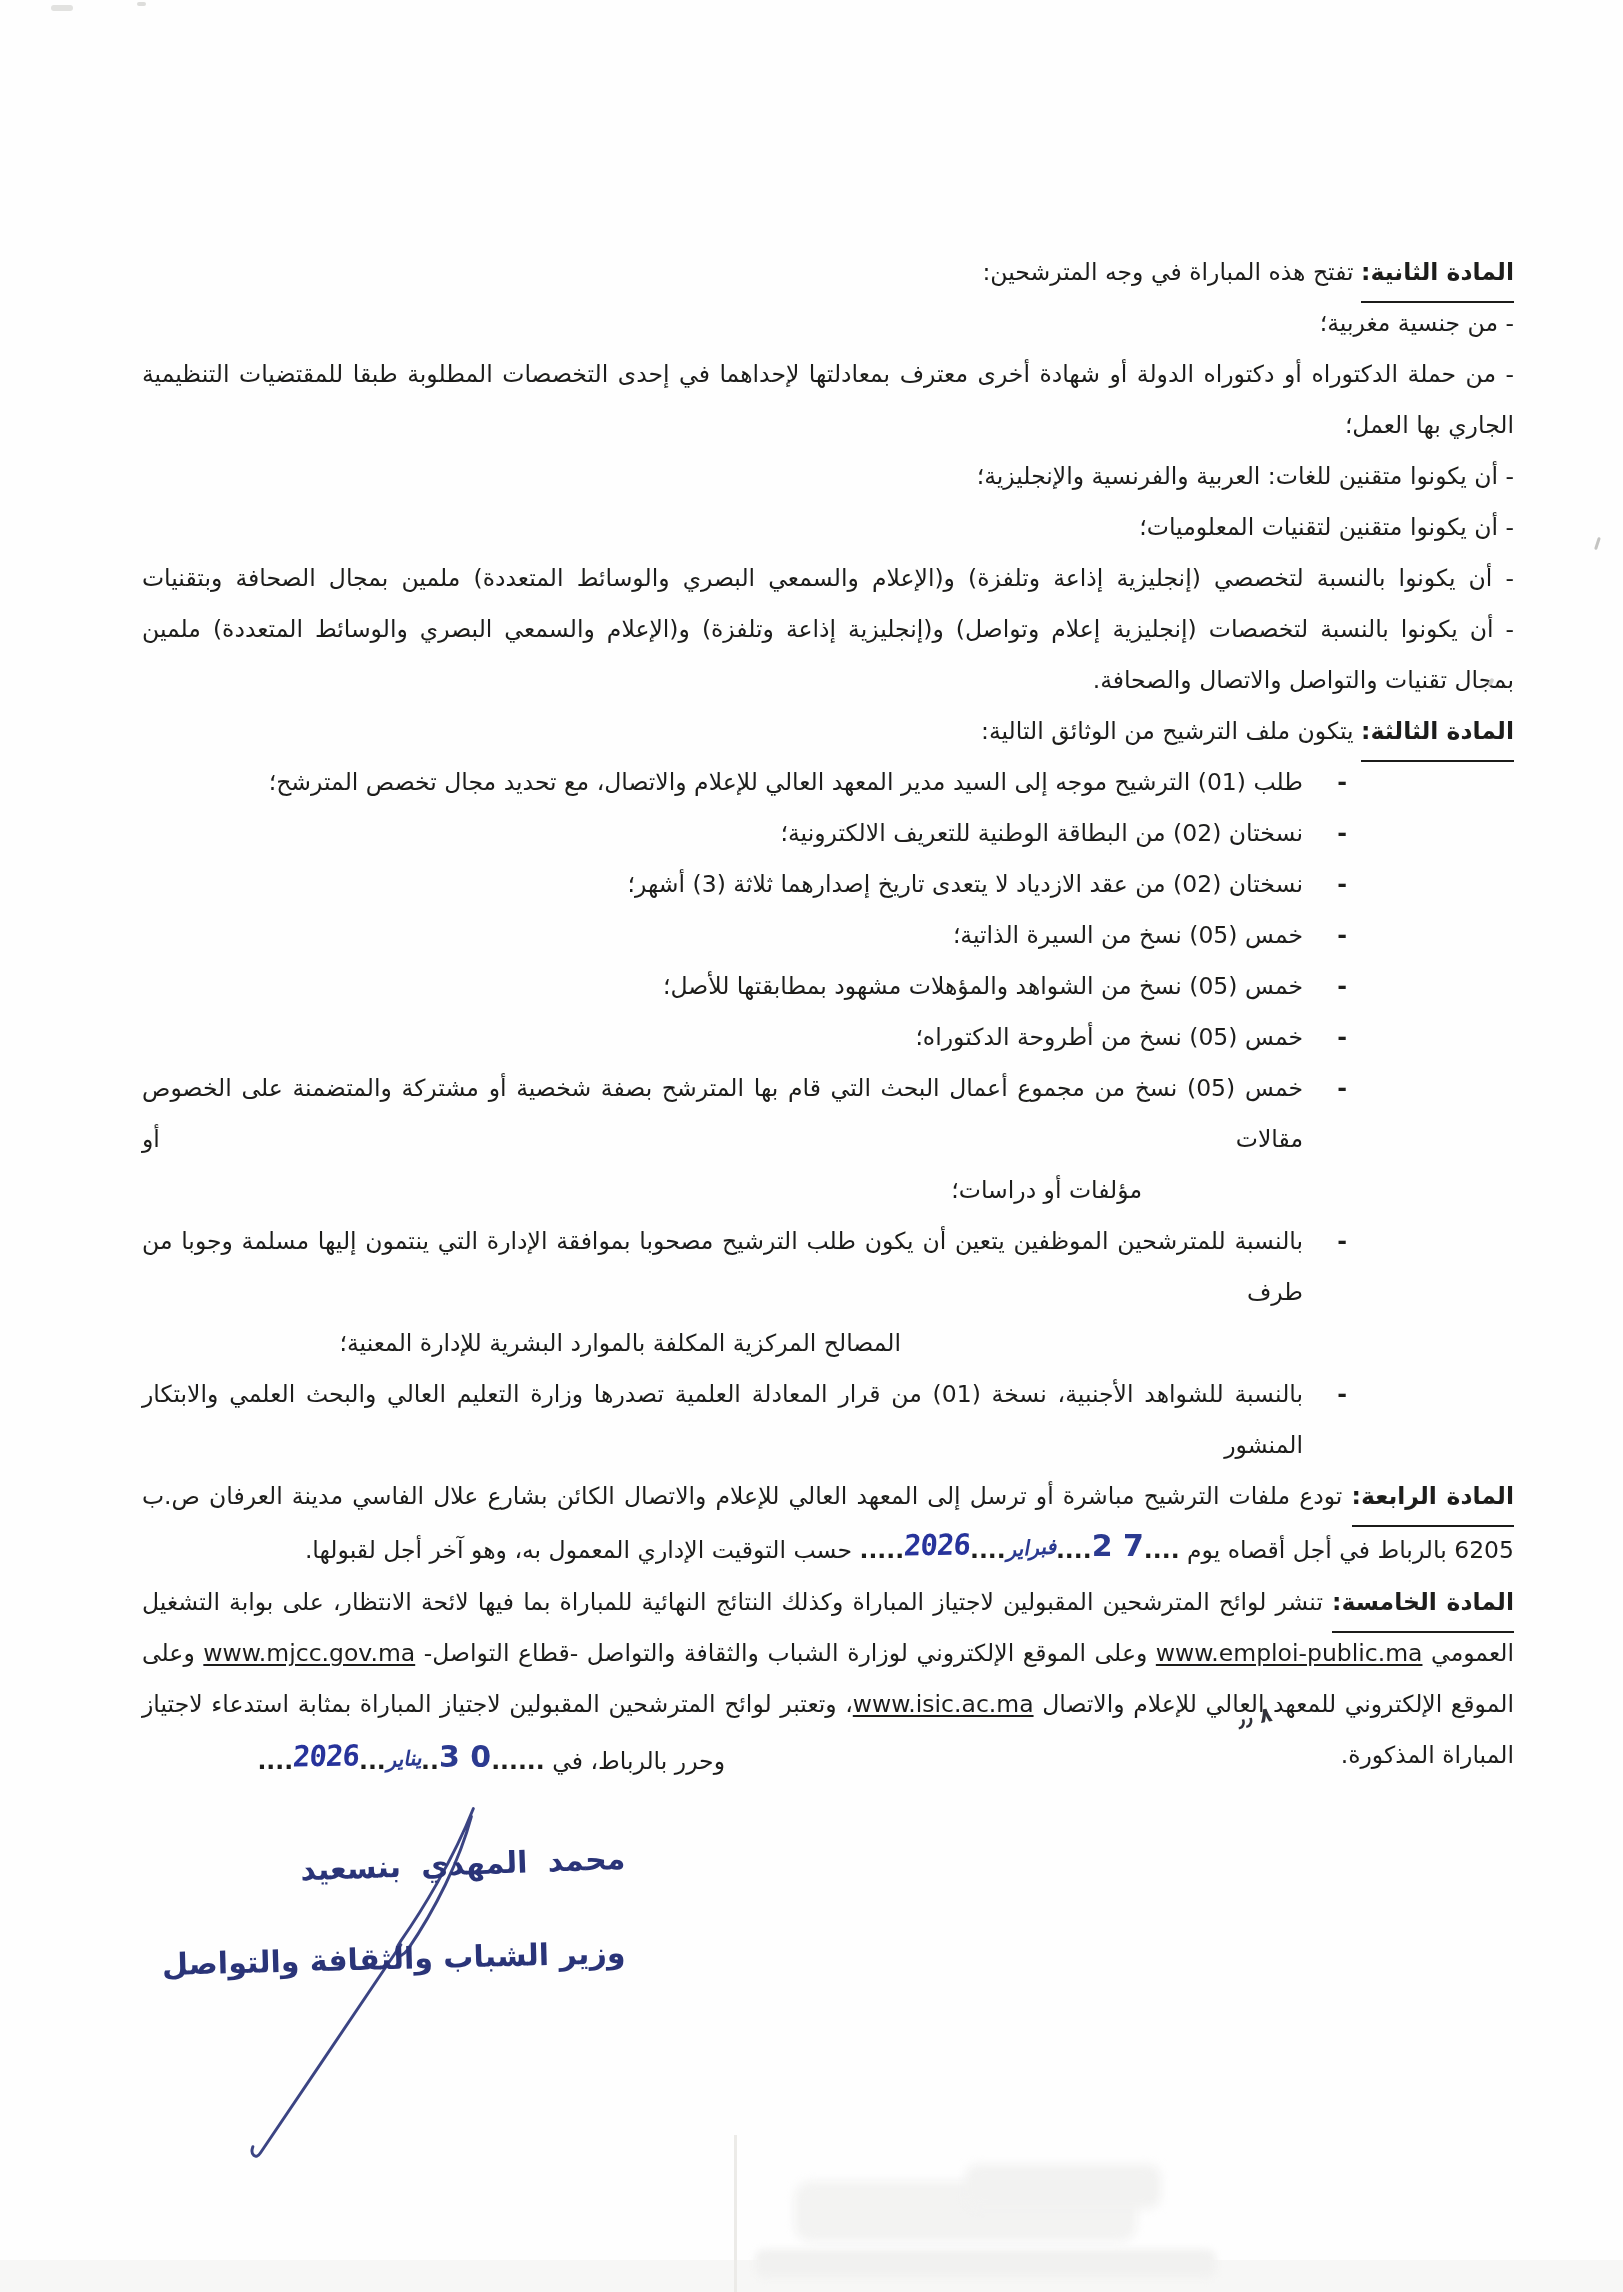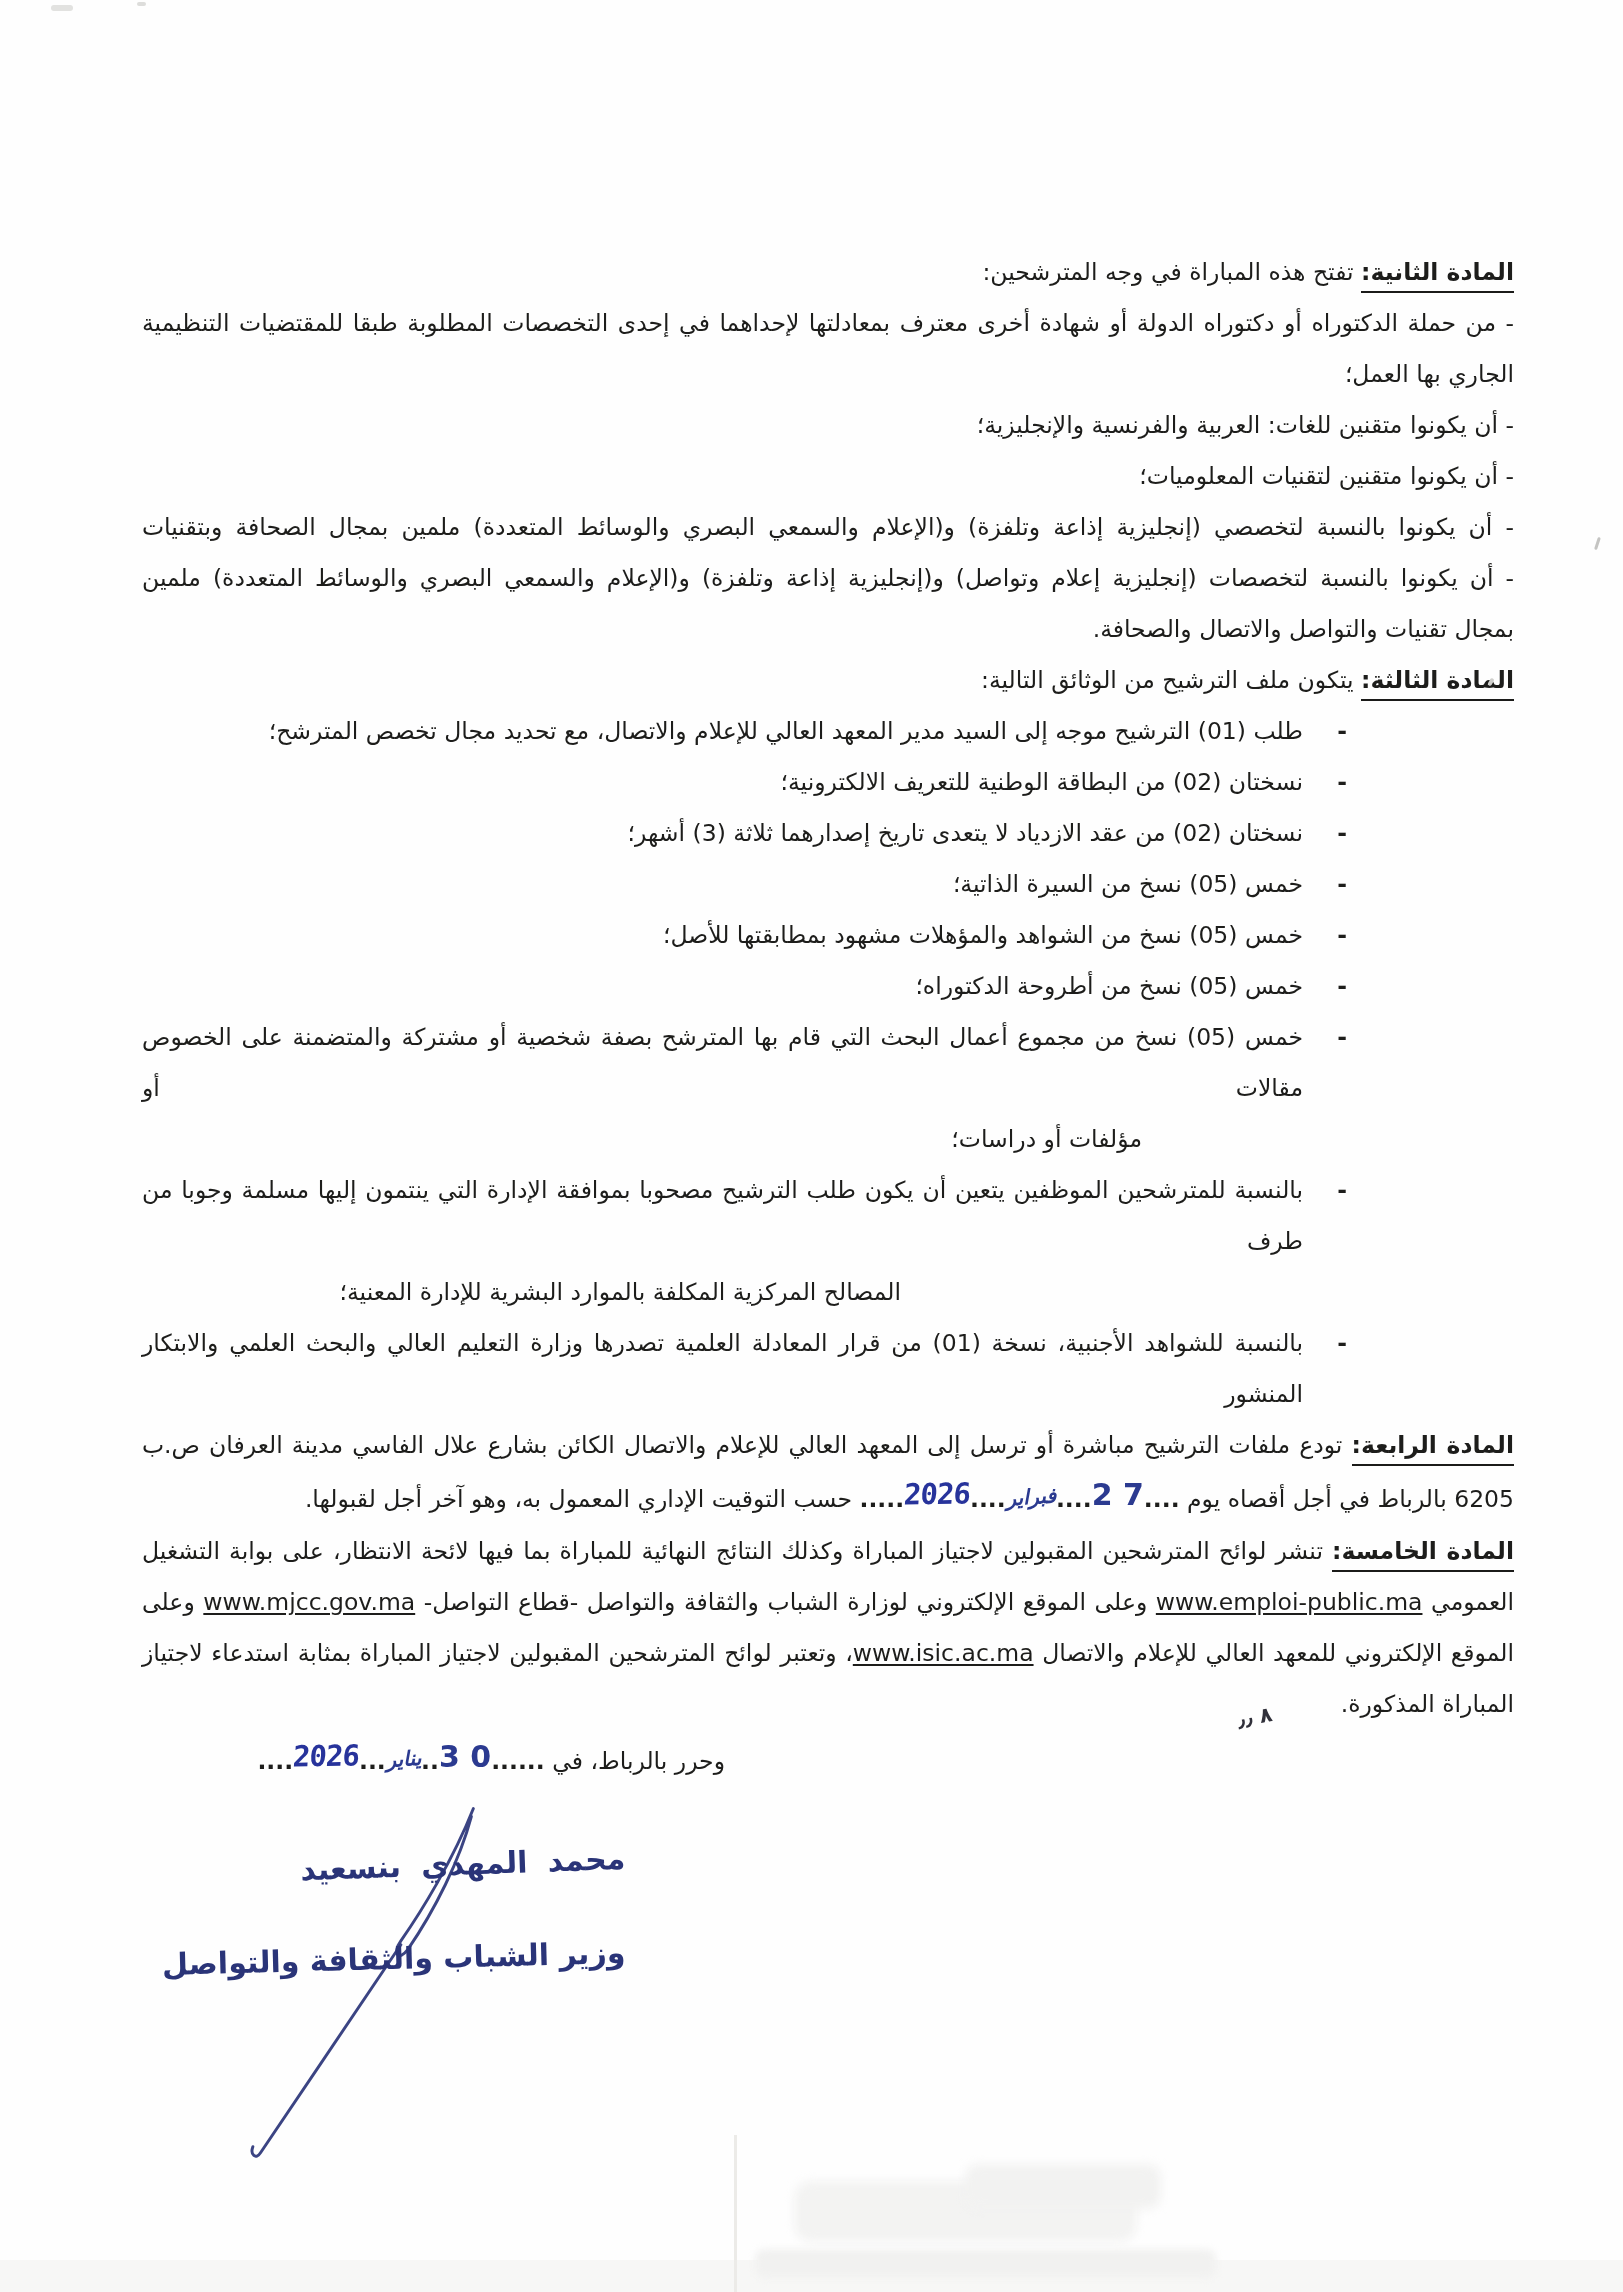--- a/index.html
+++ b/index.html
@@ -24,21 +24,21 @@
     font-size:23.5px;line-height:51px;
     text-align:right;
   }
   .line{position:relative;min-height:51px;}
   .line.j{text-align:justify;text-align-last:justify;}
   .line.p215{padding-right:211px;}
   .line.p355{padding-right:348px;}
   .line.p380{padding-right:372px;}
   .line.p625{padding-right:613px;}
   .dashmark{position:absolute;right:167px;top:0;font-weight:bold;}
-  .hd{font-weight:bold;border-bottom:2.9px solid #1b1b19;padding-bottom:5px;}
+  .hd{font-weight:bold;border-bottom:2.9px solid #1b1b19;padding-bottom:15px;}
   .dots{letter-spacing:1.5px;font-weight:bold;}
   .day{
     direction:ltr;unicode-bidi:embed;color:var(--blue);
     font-weight:bold;font-size:30px;letter-spacing:8.8px;
     position:relative;top:-2px;
   }
   .mscript{
     color:var(--blue);font-style:italic;font-weight:bold;font-size:20.6px;
     display:inline-block;transform:rotate(-4deg);
     position:relative;top:-2.9px;letter-spacing:1px;
@@ -89,20 +89,21 @@
   .tick2{left:1489px;top:678px;width:3.9px;height:7.8px;background:#cfcfcc;transform:rotate(30deg);border-radius:2px;}
 </style>
 </head>
 <body>
 
 <div class="page">
 
   <div class="doc">
     <section>
         <div class="line"><span class="hd">المادة الثانية:</span><span> تفتح هذه المباراة في وجه المترشحين:</span></div>
+        <div class="line">- من جنسية مغربية؛</div>
         <div class="line j">- من حملة الدكتوراه أو دكتوراه الدولة أو شهادة أخرى معترف بمعادلتها لإحداهما في إحدى التخصصات المطلوبة طبقا للمقتضيات التنظيمية</div>
         <div class="line">الجاري بها العمل؛</div>
         <div class="line">- أن يكونوا متقنين للغات: العربية والفرنسية والإنجليزية؛</div>
         <div class="line">- أن يكونوا متقنين لتقنيات المعلوميات؛</div>
         <div class="line j">- أن يكونوا بالنسبة لتخصصي (إنجليزية إذاعة وتلفزة) و(الإعلام والسمعي البصري والوسائط المتعددة) ملمين بمجال الصحافة وبتقنيات</div>
         <div class="line j">- أن يكونوا بالنسبة لتخصصات (إنجليزية إعلام وتواصل) و(إنجليزية إذاعة وتلفزة) و(الإعلام والسمعي البصري والوسائط المتعددة) ملمين</div>
         <div class="line">بمجال تقنيات والتواصل والاتصال والصحافة.</div>
       </section>
     <section>
         <div class="line"><span class="hd">المادة الثالثة:</span><span> يتكون ملف الترشيح من الوثائق التالية:</span></div>

